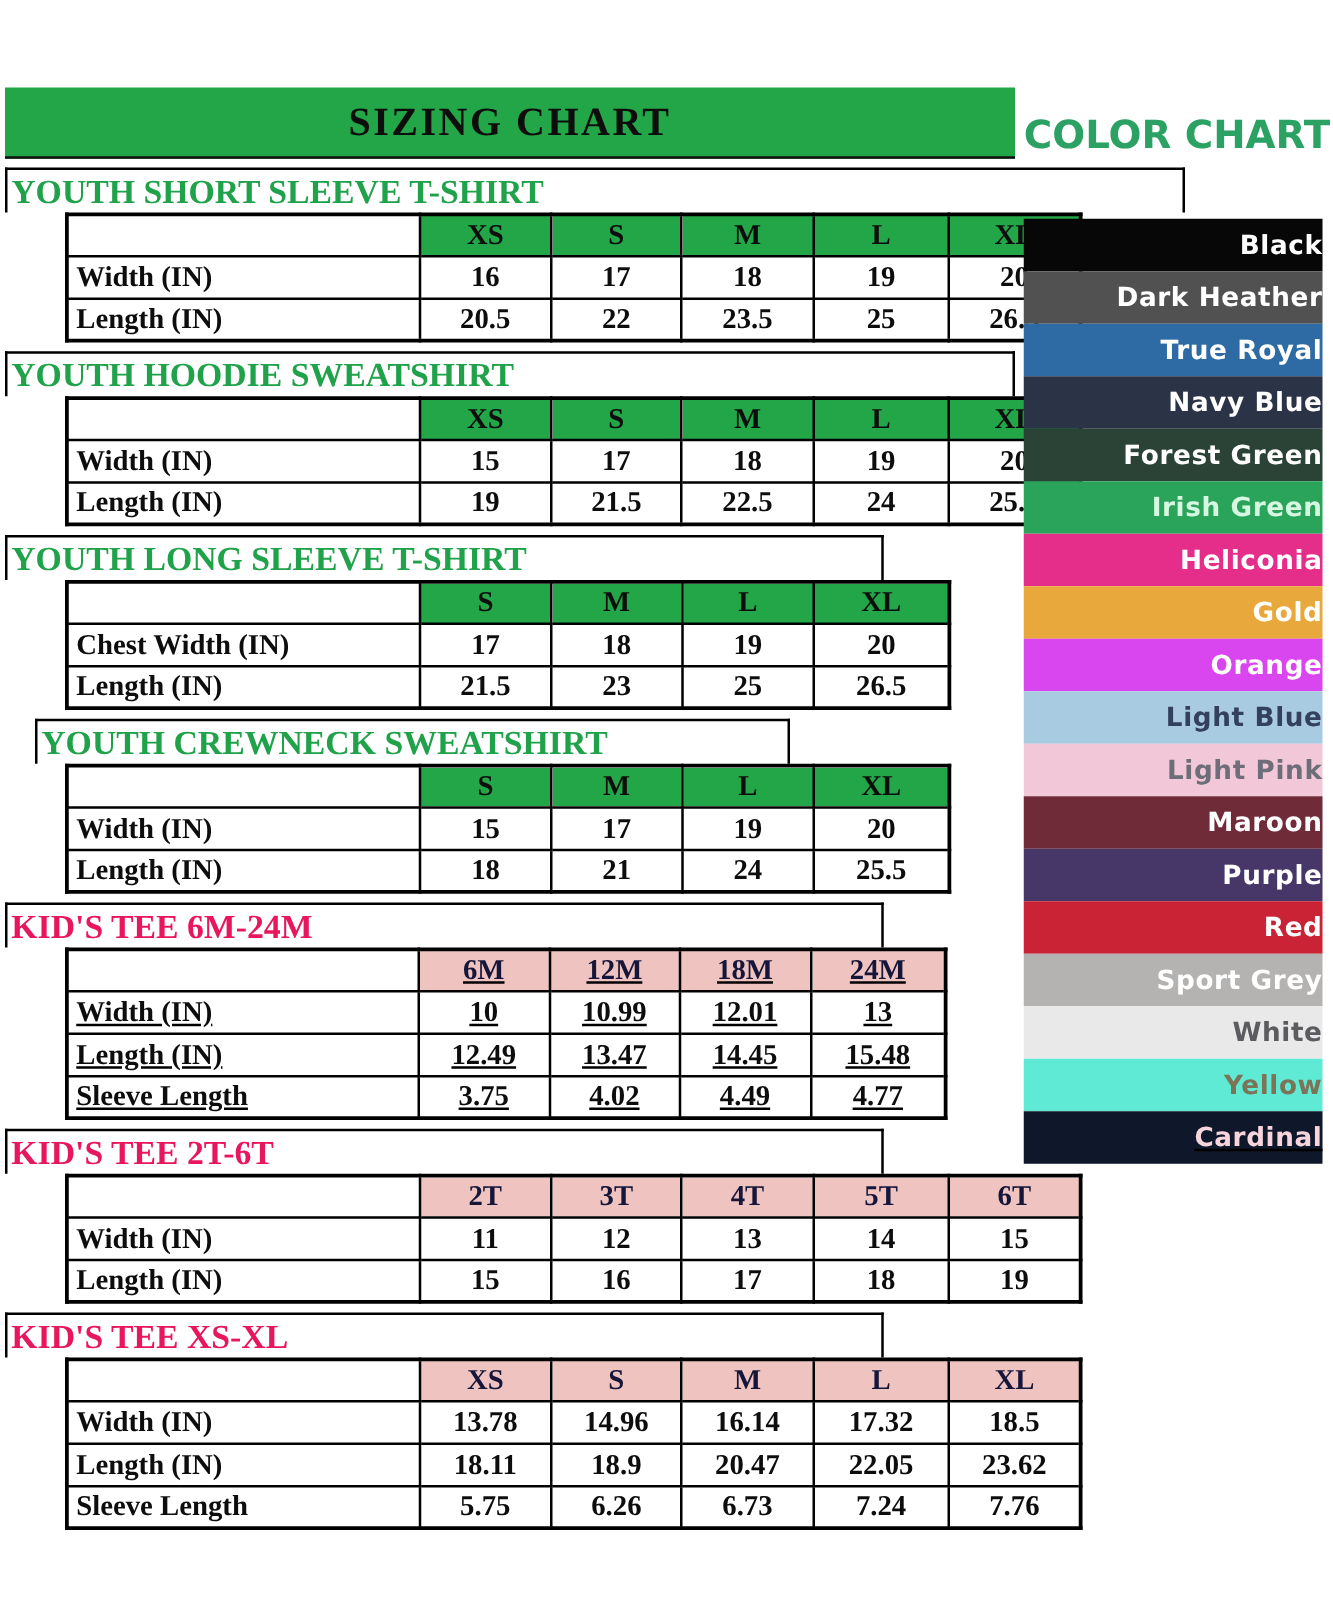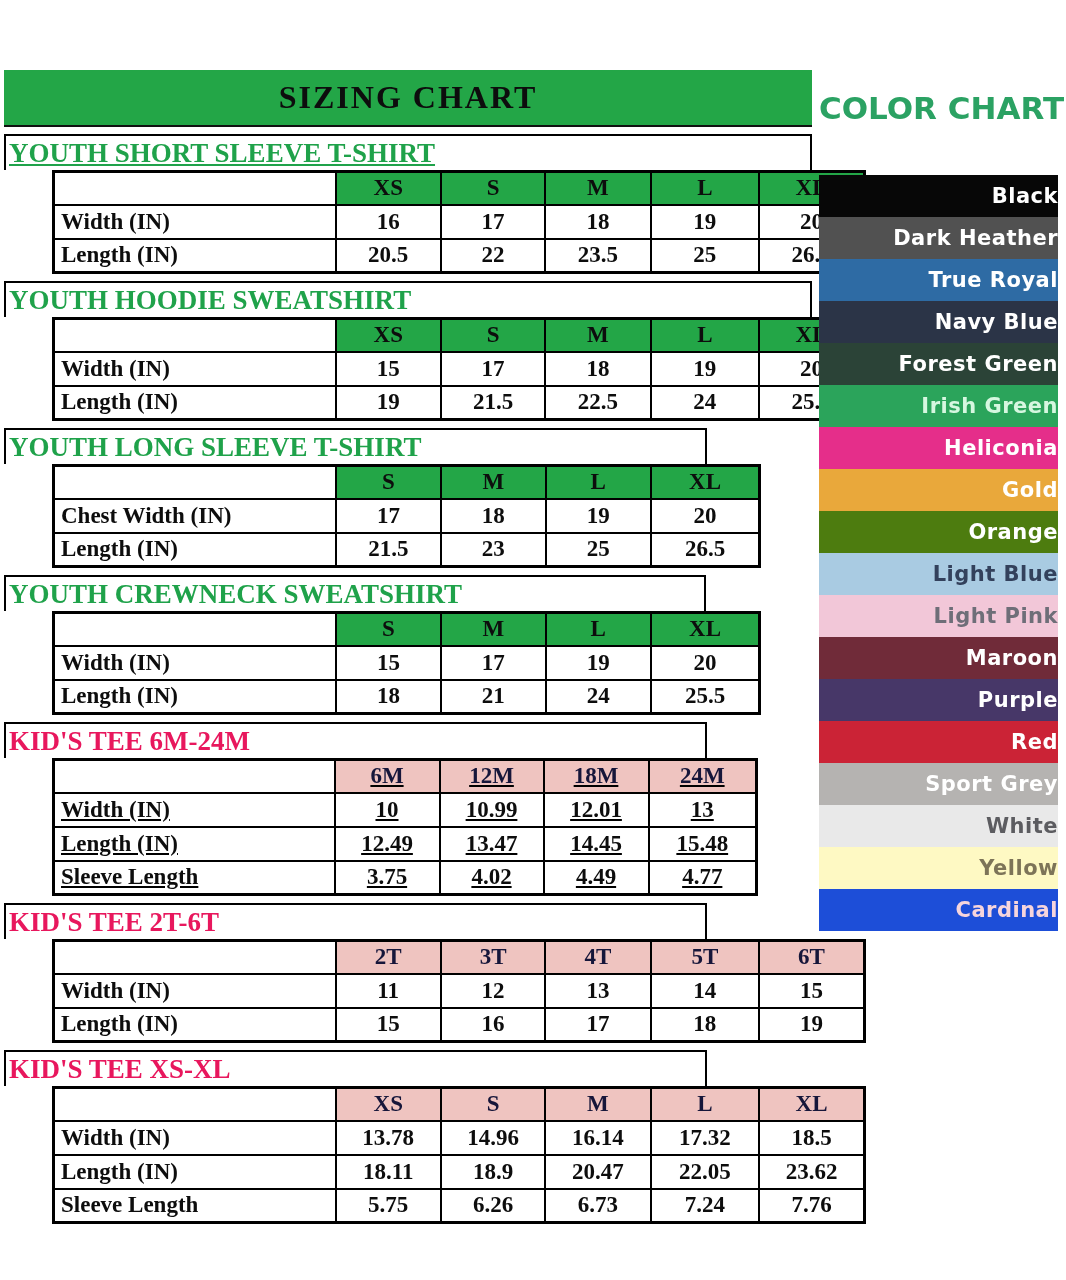--- a/index.html
+++ b/index.html
@@ -120,21 +120,21 @@
 <body>
 
 <div class="page">
 
   <div class="sizing-col">
     <div class="main-title-bar">
       <span class="t">SIZING CHART</span>
     </div>
     <div id="sections">
         <div class="section">
-          <div class="sec-title green" style="width: 808px; text-decoration: underline;">YOUTH SHORT SLEEVE T-SHIRT</div>
+          <div class="sec-title green" style="width: 944px;">YOUTH SHORT SLEEVE T-SHIRT</div>
           <table class="sz" style="width: 814px;">
             <colgroup>
               <col style="width: 281px;">
               <col style="width: 105px;">
               <col style="width: 104px;">
               <col style="width: 105px;">
               <col style="width: 108px;">
               <col style="width: 105px;">
             </colgroup>
             <tbody>
@@ -233,21 +233,21 @@
                 <td class="lbl">Length (IN)</td>
                 <td class="val">21.5</td>
                 <td class="val">23</td>
                 <td class="val">25</td>
                 <td class="val">26.5</td>
               </tr>
             </tbody>
           </table>
         </div>
         <div class="section">
-          <div class="sec-title green" style="width: 702px;">YOUTH CREWNECK SWEATSHIRT</div>
+          <div class="sec-title green" style="width: 604px; margin-left: 24px;">YOUTH CREWNECK SWEATSHIRT</div>
           <table class="sz" style="width: 709px;">
             <colgroup>
               <col style="width: 281px;">
               <col style="width: 105px;">
               <col style="width: 104px;">
               <col style="width: 105px;">
               <col style="width: 108px;">
             </colgroup>
             <tbody>
               <tr class="hdr">
@@ -425,21 +425,21 @@
         </div>
         <div class="swatch" style="background: rgb(43, 164, 91);">
           <span class="sw-label" style="color: rgb(214, 247, 224);">Irish Green</span>
         </div>
         <div class="swatch" style="background: rgb(229, 46, 138);">
           <span class="sw-label" style="color: rgb(255, 255, 255);">Heliconia</span>
         </div>
         <div class="swatch" style="background: rgb(233, 168, 59);">
           <span class="sw-label" style="color: rgb(255, 255, 255);">Gold</span>
         </div>
-        <div class="swatch" style="background: #4d7c0f;">
+        <div class="swatch" style="background: #d946ef;">
           <span class="sw-label" style="color: rgb(255, 255, 255);">Orange</span>
         </div>
         <div class="swatch" style="background: rgb(169, 203, 226);">
           <span class="sw-label" style="color: rgb(51, 65, 92);">Light Blue</span>
         </div>
         <div class="swatch" style="background: rgb(242, 199, 216);">
           <span class="sw-label" style="color: rgb(110, 110, 120);">Light Pink</span>
         </div>
         <div class="swatch" style="background: rgb(112, 43, 57);">
           <span class="sw-label" style="color: rgb(255, 255, 255);">Maroon</span>
@@ -449,22 +449,22 @@
         </div>
         <div class="swatch" style="background: rgb(203, 35, 54);">
           <span class="sw-label" style="color: rgb(255, 255, 255);">Red</span>
         </div>
         <div class="swatch" style="background: rgb(181, 179, 177);">
           <span class="sw-label" style="color: rgb(255, 255, 255);">Sport Grey</span>
         </div>
         <div class="swatch" style="background: rgb(233, 233, 233);">
           <span class="sw-label" style="color: rgb(92, 92, 96);">White</span>
         </div>
-        <div class="swatch" style="background: #fef9c3;">
+        <div class="swatch" style="background: #5eead4;">
           <span class="sw-label" style="color: rgb(125, 116, 88);">Yellow</span>
         </div>
-        <div class="swatch" style="background: #1d4ed8;">
+        <div class="swatch" style="background: #0f172a; text-decoration: underline;">
           <span class="sw-label" style="color: rgb(246, 213, 220);">Cardinal</span>
         </div>
       </div>
   </div>
 
 </div>
 
 </body></html>

